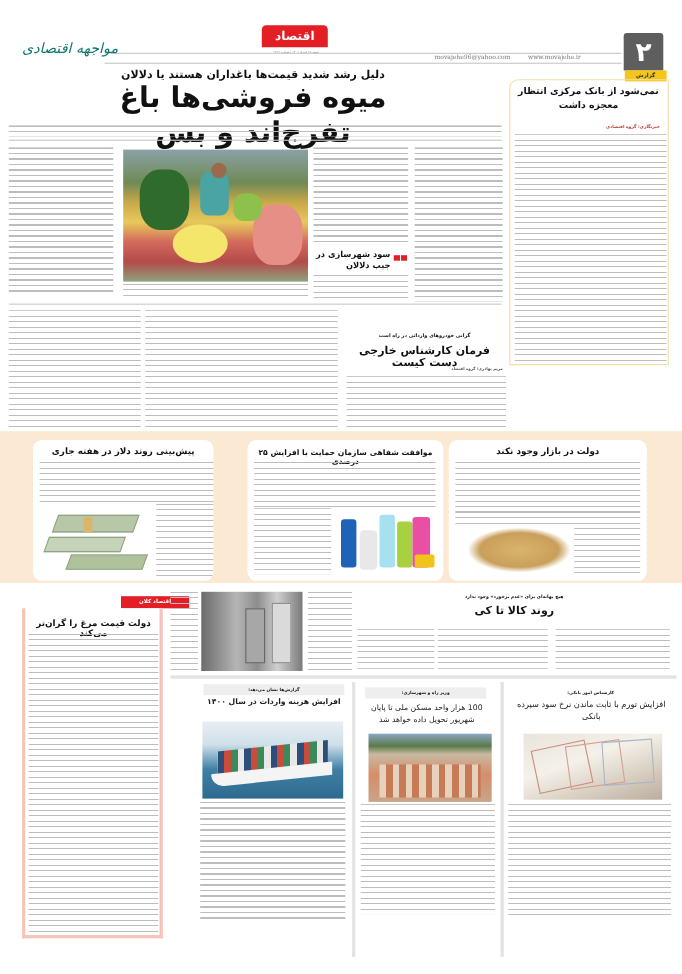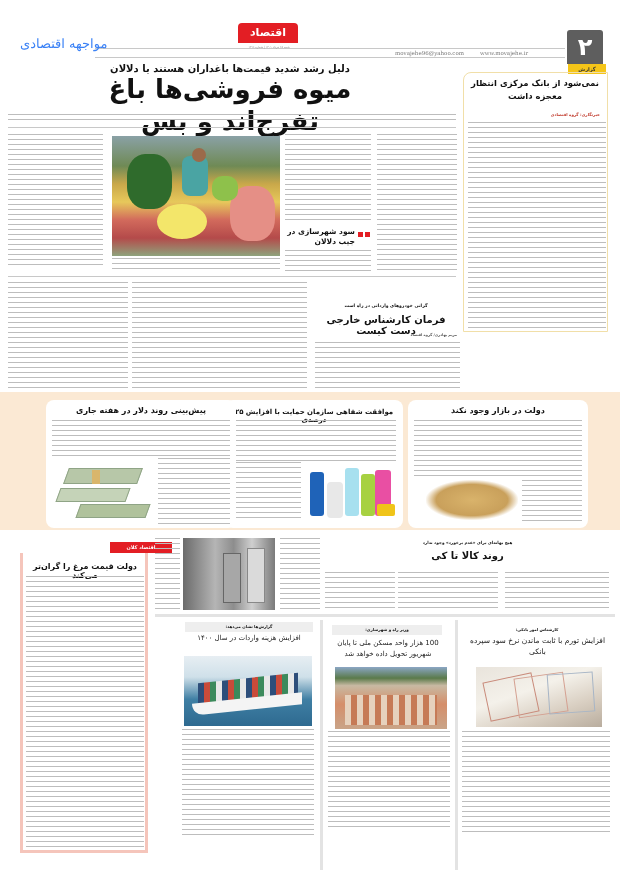--- a/index.html
+++ b/index.html
@@ -15,21 +15,21 @@
 </head>
 <body>
 
 <div class="abs" style="left:567px;top:30px;width:36px;height:34px;background:#5e5e5e;border-radius:3px 3px 0 0;color:#fff;font-size:24px;font-weight:bold;text-align:center;line-height:34px">۲</div>
 <div class="abs tline" style="left:95px;top:48px;width:470px"></div>
 <div class="abs tline" style="left:95px;top:57px;width:470px"></div>
 <div class="abs" style="left:480px;top:50px;font-size:5.5px;color:#777;font-family:'DejaVu Serif',serif">www.movajehe.ir</div>
 <div class="abs" style="left:395px;top:50px;font-size:5.5px;color:#777;font-family:'DejaVu Serif',serif">movajehe96@yahoo.com</div>
 <div class="abs" style="left:238px;top:23px;width:60px;height:20px;background:#e31e24;border-radius:4px 4px 0 0;color:#fff;font-weight:bold;font-size:11px;text-align:center;line-height:20px">اقتصاد</div>
 <div class="abs" style="left:235px;top:45px;width:68px;font-size:2.8px;color:#888;text-align:center;direction:rtl">شنبه ۲۸ خرداد ۱۴۰۱ | شماره ۱۳۱۶</div>
-<div class="abs" style="left:20px;top:36px;font-size:13px;font-family:'DejaVu Serif',serif;color:#3b82f6;direction:rtl">مواجهه اقتصادی</div>
+<div class="abs" style="left:20px;top:36px;font-size:13px;font-style:italic;font-family:'DejaVu Serif',serif;color:#0f766e;direction:rtl">مواجهه اقتصادی</div>
 
 <div class="abs" style="left:568px;top:64px;width:38px;height:10px;background:#f5c518;font-size:5px;font-weight:bold;text-align:center;line-height:10px;color:#333">گزارش</div>
 <div class="abs" style="left:463px;top:72px;width:145px;height:260px;border:1px solid #f1dfa8;border-radius:8px 0 0 0"></div>
 <div class="abs h-bold" style="left:470px;top:77px;width:130px;font-size:8.5px;line-height:13px">نمی‌شود از بانک مرکزی انتظار معجزه داشت</div>
 <div class="abs rtl" style="left:470px;top:112px;width:130px;font-size:4px;color:#c0392b;font-weight:bold">خبرنگاری: گروه اقتصادی</div>
 <div class="abs gray-lines" style="left:468px;top:122px;width:138px;height:208px"></div>
 
 <div class="abs h-bold" style="left:90px;top:63px;width:280px;font-size:10px">دلیل رشد شدید قیمت‌ها باغداران هستند یا دلالان</div>
 <div class="abs h-bold" style="left:60px;top:73px;width:340px;font-size:26px;line-height:32px;font-weight:900">میوه فروشی‌ها باغ تفرج‌اند و بس</div>
 <div class="abs gray-lines" style="left:8px;top:114px;width:448px;height:10px"></div>
@@ -78,21 +78,21 @@
   <div class="abs" style="left:80px;top:64px;width:92px;height:56px">
     <div class="abs" style="left:5px;top:8px;width:14px;height:44px;background:#1f63b8;border-radius:3px"></div>
     <div class="abs" style="left:22px;top:18px;width:16px;height:36px;background:#e8e8e8;border-radius:4px"></div>
     <div class="abs" style="left:40px;top:4px;width:14px;height:48px;background:#a7e0ef;border-radius:3px"></div>
     <div class="abs" style="left:56px;top:10px;width:14px;height:42px;background:#a7d141;border-radius:3px"></div>
     <div class="abs" style="left:70px;top:6px;width:16px;height:46px;background:#e94fa3;border-radius:3px"></div>
     <div class="abs" style="left:72px;top:40px;width:18px;height:12px;background:#f0c419;border-radius:2px"></div>
   </div>
 </div>
 
-<div class="card" style="left:46px;top:400px;width:190px;height:128px">
+<div class="card" style="left:30px;top:400px;width:164px;height:128px">
   <div class="h-bold" style="margin-top:6px;font-size:8px">پیش‌بینی روند دلار در هفته جاری</div>
   <div class="abs gray-lines" style="left:6px;top:20px;width:178px;height:38px"></div>
   <div class="abs gray-lines" style="left:112px;top:58px;width:72px;height:66px"></div>
   <div class="abs" style="left:6px;top:60px;width:104px;height:62px">
     <div class="abs" style="left:14px;top:8px;width:74px;height:16px;background:#b7c7a8;transform:skewX(-20deg);border:1px solid #8fa486"></div>
     <div class="abs" style="left:40px;top:10px;width:8px;height:14px;background:#d9b66b"></div>
     <div class="abs" style="left:6px;top:28px;width:70px;height:14px;background:#c5d3b8;transform:skewX(-20deg);border:1px solid #8fa486"></div>
     <div class="abs" style="left:26px;top:44px;width:70px;height:14px;background:#b0c29c;transform:skewX(-20deg);border:1px solid #8fa486"></div>
   </div>
 </div>
@@ -132,18 +132,18 @@
 <div class="abs" style="left:332px;top:625px;width:110px;height:10px;background:#eee"></div>
 <div class="abs h-bold" style="left:332px;top:627px;width:110px;font-size:4px">وزیر راه و شهرسازی:</div>
 <div class="abs h-bold" style="left:328px;top:638px;width:120px;font-size:7px;line-height:11px;font-weight:normal;color:#222">100 هزار واحد مسکن ملی تا پایان شهریور تحویل داده خواهد شد</div>
 <div class="photo" style="left:335px;top:667px;width:112px;height:62px;background:linear-gradient(180deg,#8ba6c4 0%,#5a7a4a 18%,#c8b9a2 30%,#d58e6a 60%,#c9a488 100%)">
   <div class="abs" style="left:10px;top:28px;width:92px;height:30px;background:repeating-linear-gradient(90deg,#e6d1bd 0 6px,#c67a56 6px 12px)"></div>
 </div>
 <div class="abs gray-lines" style="left:328px;top:731px;width:122px;height:100px"></div>
 
 <div class="abs" style="left:185px;top:622px;width:128px;height:10px;background:#eee"></div>
 <div class="abs h-bold" style="left:185px;top:624px;width:128px;font-size:4px">گزارش‌ها نشان می‌دهد:</div>
-<div class="abs h-bold" style="left:180px;top:634px;width:138px;font-size:7px;font-weight:normal;color:#222">افزایش هزینه واردات در سال ۱۴۰۰</div>
+<div class="abs h-bold" style="left:180px;top:634px;width:138px;font-size:7px;font-weight:bold;color:#222">افزایش هزینه واردات در سال ۱۴۰۰</div>
 <div class="photo" style="left:184px;top:656px;width:128px;height:70px;background:linear-gradient(180deg,#e7eef3 0%,#cfe0e9 30%,#3f7fa4 62%,#2e6a90 100%)">
   <div class="abs" style="left:14px;top:22px;width:100px;height:24px;background:repeating-linear-gradient(90deg,#2d4e7a 0 6px,#c94b3a 6px 12px,#3c8a5c 12px 18px,#e8e8e8 18px 24px);transform:skewY(-6deg)"></div>
   <div class="abs" style="left:8px;top:42px;width:110px;height:12px;background:#f4f4f4;transform:skewY(-6deg);border-radius:0 0 0 20px"></div>
 </div>
 <div class="abs gray-lines" style="left:182px;top:729px;width:132px;height:108px"></div>
 
 </body></html>

